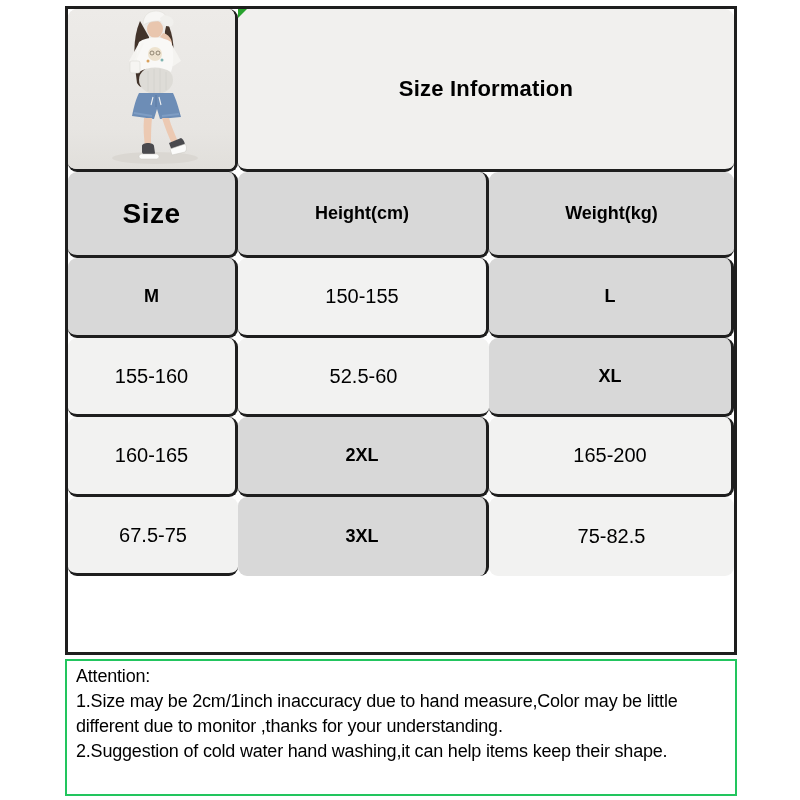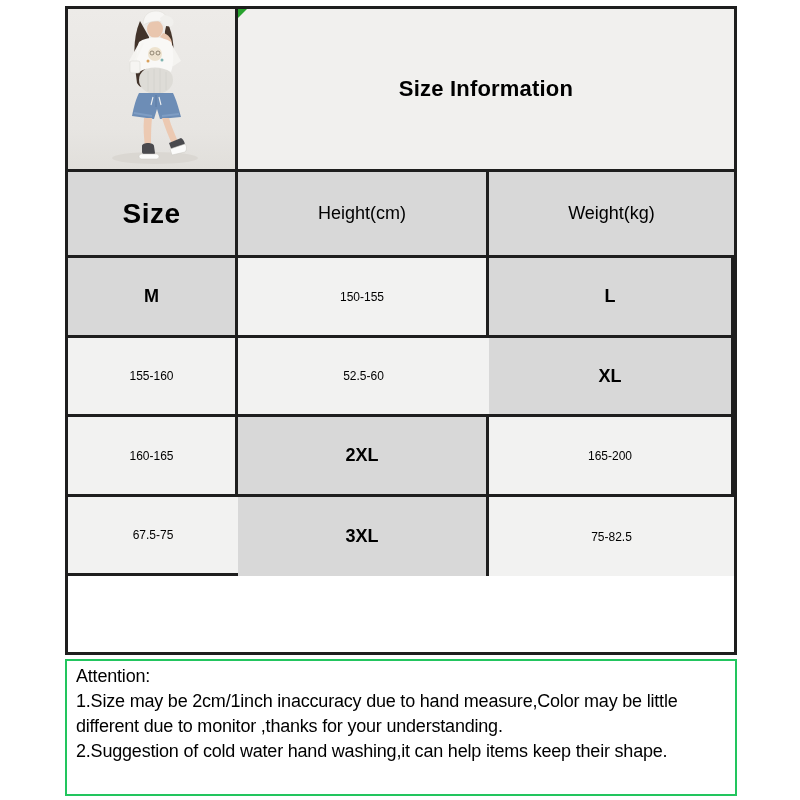--- a/index.html
+++ b/index.html
@@ -21,39 +21,40 @@
     grid-template-rows:163px 86px 80px 79px 80px 79px 76px;
     border:3px solid var(--line);
     background:#fff;
   }
   .cell{
     border-right:3px solid var(--line);
     border-bottom:3px solid var(--line);
     background:var(--cellbg);
     display:flex;align-items:center;justify-content:center;
     text-align:center;
+    border-radius:9px;
   }
   .last-col{border-right:none;}
   .gray{background:var(--gray);}
   .photo-cell{padding:0;overflow:hidden;background:#e9e7e4;}
   .photo-cell svg{display:block;width:100%;height:100%;}
   .title-cell{
     grid-column:2 / span 2;
     background:var(--titlebg);
     position:relative;
     font-size:22px;font-weight:bold;letter-spacing:.2px;
   }
   .corner-marker{
     position:absolute;left:0;top:0;width:0;height:0;
     border-top:9px solid #28a22d;border-right:9px solid transparent;
   }
   .size-head{font-size:28px;font-weight:bold;letter-spacing:.5px;}
-  .col-head{font-size:18px;font-weight:normal;}
+  .col-head{font-size:18px;font-weight:bold;}
   .size-cell{font-size:18px;font-weight:bold;}
-  .val-cell{font-size:12px;}
+  .val-cell{font-size:20px;}
 
   
   .attention-box{
     position:absolute;left:65px;top:659px;width:672px;height:137px;
     border:2px solid #22c55e;background:#fff;
     padding:3px 9px;
     font-size:18px;line-height:25px;letter-spacing:-0.2px;
     white-space:nowrap;overflow:hidden;
   }
 </style>

